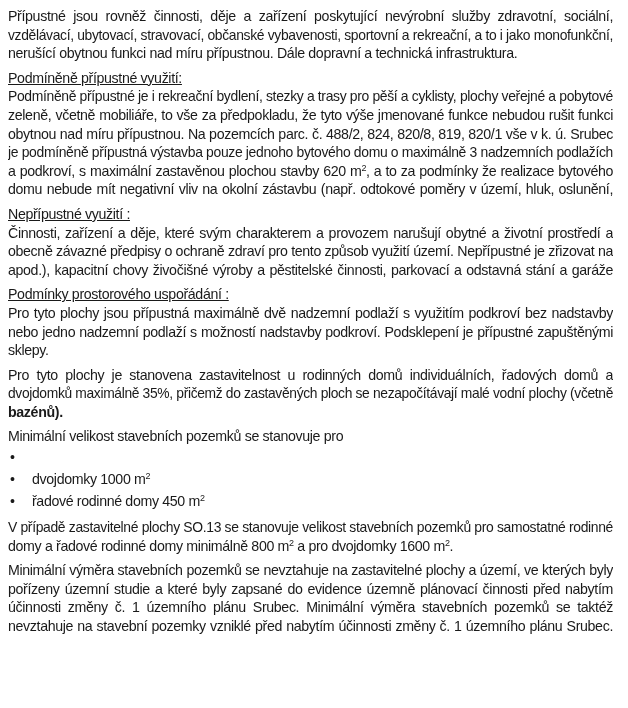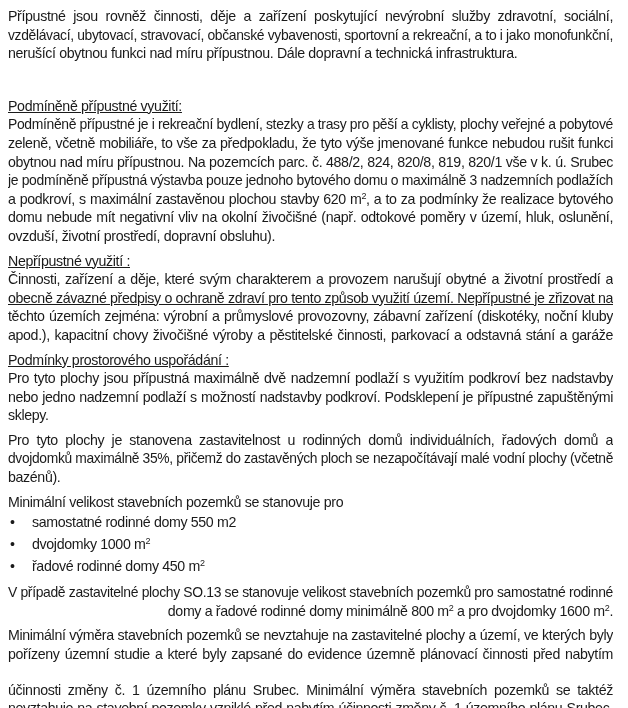--- a/index.html
+++ b/index.html
@@ -20,84 +20,81 @@
 
 <div class="page">
 
   <div>
     <div class="ln j" style="white-space: normal; display: block;">Přípustné jsou rovněž činnosti, děje a zařízení poskytující nevýrobní služby zdravotní, sociální,</div>
     <div class="ln j" style="white-space: nowrap; display: block; transform: scaleX(0.9787); width: 618.141px; text-align: left; text-align-last: auto;">vzdělávací, ubytovací, stravovací, občanské vybavenosti, sportovní a rekreační, a to i jako monofunkční,</div>
     <div class="ln" style="white-space: nowrap; display: block;">nerušící obytnou funkci nad míru přípustnou. Dále dopravní a technická infrastruktura.</div>
   </div>
   <div class="gap"></div>
 
-  <div class="ln heading" style="white-space: nowrap; display: block; margin-top: 28px;">Podmíněně přípustné využití:</div>
+  <div class="ln heading" style="white-space: nowrap; display: block;">Podmíněně přípustné využití:</div>
   <div>
     <div class="ln j" style="white-space: nowrap; display: block; transform: scaleX(0.981); width: 616.734px; text-align: left; text-align-last: auto;">Podmíněně přípustné je i rekreační bydlení,  stezky a trasy pro pěší a cyklisty, plochy veřejné a pobytové</div>
     <div class="ln j" style="white-space: normal; display: block;">zeleně, včetně mobiliáře, to vše  za předpokladu, že tyto výše jmenované funkce nebudou rušit funkci</div>
     <div class="ln j" style="white-space: normal; display: block;">obytnou nad míru přípustnou. Na pozemcích parc. č. 488/2, 824, 820/8, 819, 820/1 vše v k. ú. Srubec</div>
     <div class="ln j" style="white-space: nowrap; display: block; transform: scaleX(0.9818); width: 616.203px; text-align: left; text-align-last: auto;">je podmíněně přípustná výstavba pouze jednoho bytového domu o maximálně 3 nadzemních podlažích</div>
     <div class="ln j" style="white-space: normal; display: block;">
       <span>a podkroví, s maximální zastavěnou plochou stavby 620 m</span><sup>2</sup><span>, a to za podmínky že realizace bytového</span>
     </div>
-    <div class="ln j" style="white-space: normal; display: block;">domu nebude mít negativní vliv na okolní živočišné (např. odtokové poměry v území, hluk, oslunění,</div>
-    <div class="ln" style="white-space: nowrap; display: block;">ovzduší, životní prostředí, dopravní obsluhu).</div>
+    <div class="ln j" style="white-space: normal; display: block;">domu nebude mít negativní vliv na okolní zástavbu (např. odtokové poměry v území, hluk, oslunění,</div>
   </div>
   <div class="gap"></div>
 
   <div class="ln heading" style="white-space: nowrap; display: block;">Nepřípustné využití :</div>
   <div>
     <div class="ln j" style="white-space: normal; display: block;">Činnosti, zařízení a děje, které svým charakterem a provozem narušují obytné a životní prostředí a</div>
-    <div class="ln j" style="white-space: normal; display: block; text-decoration: underline;">obecně závazné předpisy o ochraně zdraví pro tento způsob využití území. Nepřípustné je zřizovat na</div>
-    <div class="ln j" style="white-space: normal; display: block;">těchto územích zejména: výrobní a průmyslové provozovny, zábavní zařízení (diskotéky, noční kluby</div>
+    <div class="ln j" style="white-space: normal; display: block;">obecně závazné předpisy o ochraně zdraví pro tento způsob využití území. Nepřípustné je zřizovat na</div>
     <div class="ln j" style="white-space: normal; display: block;">apod.), kapacitní chovy živočišné výroby a pěstitelské činnosti, parkovací  a odstavná stání a garáže</div>
   </div>
   <div class="gap"></div>
 
   <div class="ln heading" style="white-space: nowrap; display: block;">Podmínky prostorového uspořádání :</div>
   <div>
     <div class="ln j" style="white-space: normal; display: block;">Pro tyto plochy jsou přípustná maximálně dvě nadzemní podlaží s využitím podkroví bez nadstavby</div>
     <div class="ln j" style="white-space: normal; display: block;">nebo jedno nadzemní podlaží s možností nadstavby podkroví. Podsklepení je přípustné zapuštěnými</div>
     <div class="ln" style="white-space: nowrap; display: block;">sklepy.</div>
   </div>
   <div class="gap"></div>
 
   <div>
     <div class="ln j" style="white-space: normal; display: block;">Pro tyto plochy je stanovena zastavitelnost u rodinných domů individuálních, řadových domů a</div>
     <div class="ln j" style="white-space: nowrap; display: block; transform: scaleX(0.9749); width: 620.594px; text-align: left; text-align-last: auto;">dvojdomků maximálně 35%, přičemž do zastavěných ploch se nezapočítávají malé vodní plochy (včetně</div>
-    <div class="ln" style="white-space: nowrap; display: block;">bazénů).</div>
+    <div class="ln" style="white-space: nowrap; display: block; font-weight: bold;">bazénů).</div>
   </div>
   <div class="gap"></div>
 
   <div class="ln" style="white-space: nowrap; display: block;">Minimální velikost stavebních pozemků se stanovuje pro</div>
   <div>
     <div class="ln bullet" style="height: 22px; line-height: 22px; white-space: nowrap; display: block;">
       <span class="dot">•</span>
-      <span>samostatné rodinné domy 550 m2</span>
     </div>
     <div class="ln bullet" style="height: 22px; line-height: 22px; white-space: nowrap; display: block;">
       <span class="dot">•</span>
       <span>dvojdomky 1000 m</span><sup>2</sup>
     </div>
     <div class="ln bullet" style="height: 22px; line-height: 22px; white-space: nowrap; display: block;">
       <span class="dot">•</span>
       <span>řadové rodinné domy  450 m</span><sup>2</sup>
     </div>
   </div>
   <div class="gap"></div>
 
   <div>
     <div class="ln j" style="white-space: nowrap; display: block; transform: scaleX(0.9809); width: 616.781px; text-align: left; text-align-last: auto;">V případě zastavitelné plochy SO.13 se stanovuje velikost stavebních pozemků pro samostatné rodinné</div>
-    <div class="ln" style="white-space: nowrap; display: block; text-align: right;">
+    <div class="ln" style="white-space: nowrap; display: block;">
       <span>domy a řadové rodinné domy minimálně 800 m</span><sup>2</sup><span> a pro dvojdomky 1600 m</span><sup>2</sup><span>.</span>
     </div>
   </div>
   <div class="gap"></div>
 
   <div>
     <div class="ln j" style="white-space: normal; display: block;">Minimální výměra stavebních pozemků se nevztahuje na zastavitelné plochy a území, ve kterých byly</div>
     <div class="ln j" style="white-space: normal; display: block;">pořízeny územní studie a které byly zapsané do evidence územně plánovací činnosti před nabytím</div>
-    <div class="ln j" style="white-space: normal; display: block; margin-top: 17px;">účinnosti změny č. 1 územního plánu Srubec. Minimální výměra stavebních pozemků se taktéž</div>
+    <div class="ln j" style="white-space: normal; display: block;">účinnosti změny č. 1 územního plánu Srubec. Minimální výměra stavebních pozemků se taktéž</div>
     <div class="ln j" style="white-space: normal; display: block;">nevztahuje na stavební pozemky vzniklé před nabytím účinnosti změny č. 1 územního plánu Srubec.</div>
 
   </div>
 
 </div>
 
 </body></html>

